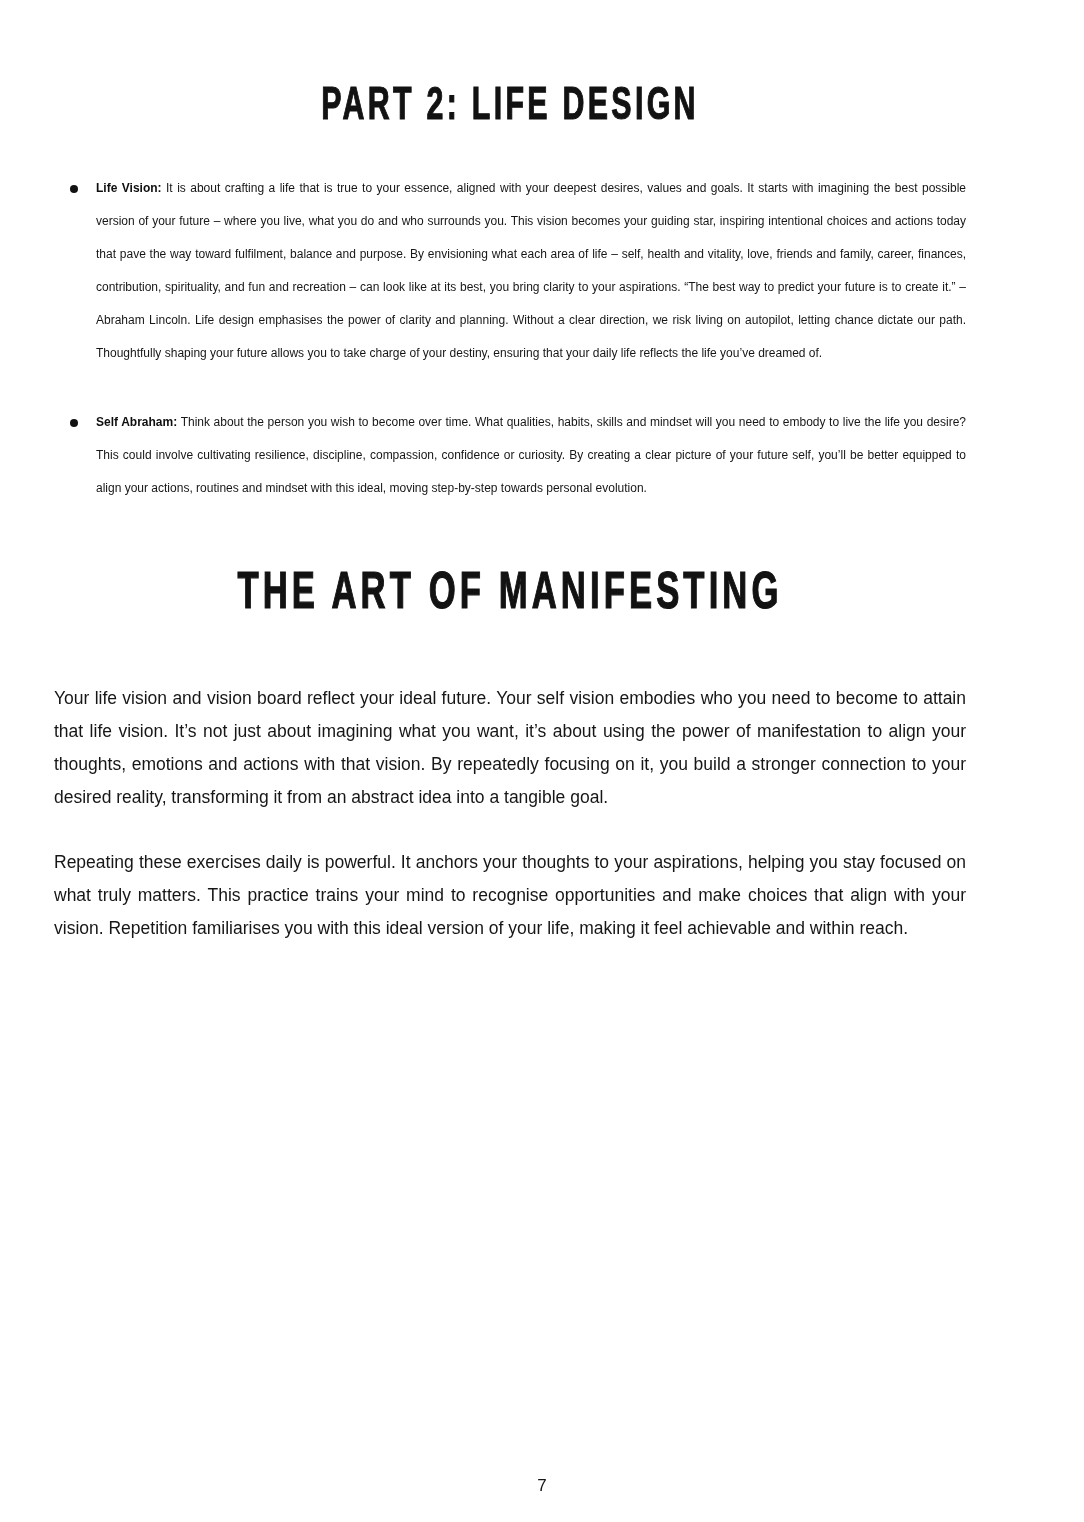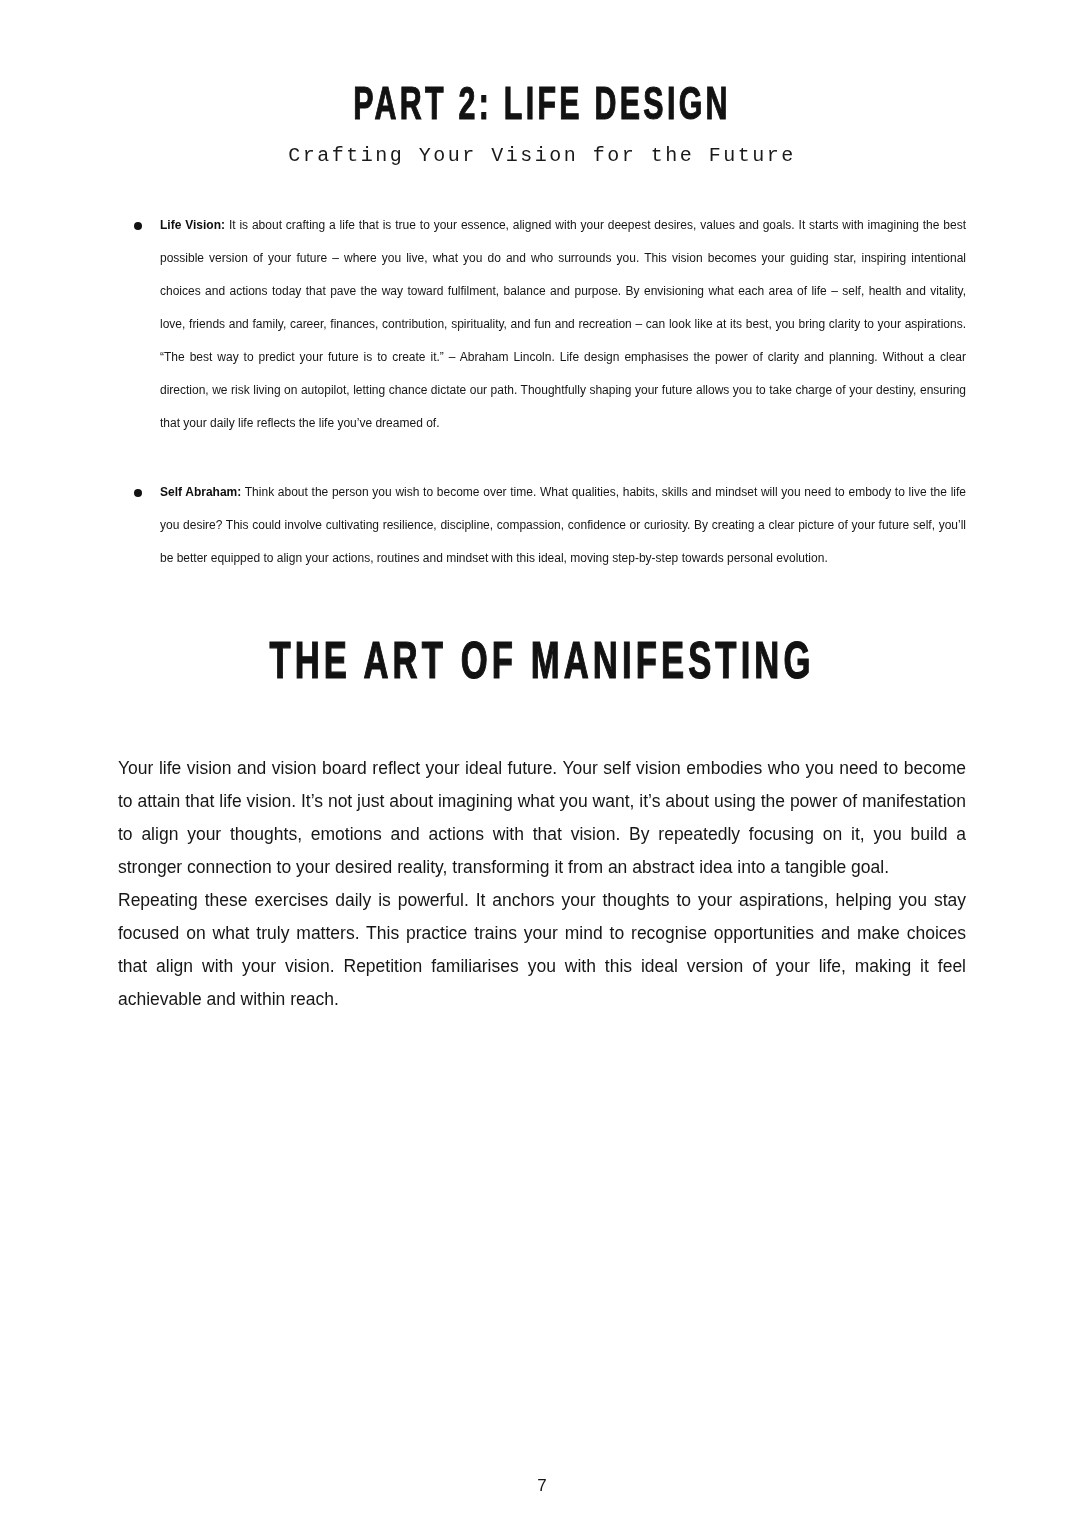--- a/index.html
+++ b/index.html
@@ -8,21 +8,21 @@
     width: 1084px;
     height: 1522px;
     margin: 0 auto;
     position: relative;
     background: #ffffff;
     color: #121212;
     font-family: "Liberation Sans", sans-serif;
     overflow: hidden;
   }
   .content {
-    padding: 76px 118px 0 118px;
+    padding: 76px 118px 0 54px;
   }
   .part-title {
     text-align: center;
     font-size: 46px;
     font-weight: 800;
     letter-spacing: 5px;
     white-space: nowrap;
     transform: scaleX(0.66);
     transform-origin: center;
     -webkit-text-stroke: 1.1px #121212;
@@ -62,20 +62,21 @@
   }
   .bold-label {
     font-weight: 700;
     color: #0e0e0e;
   }
   .para {
     text-align: justify;
     font-size: 17.5px;
     line-height: 33px;
     color: #161616;
+    margin-top: 32px;
   }
   .para.closing {
     margin-top: 22px;
   }
   .section-heading {
     margin-top: 56px;
     text-align: center;
     font-size: 51px;
     font-weight: 800;
     letter-spacing: 6px;
@@ -99,21 +100,20 @@
   }
 </style>
 </head>
 <body>
 
 <div class="page">
   <div class="content">
 
     <h1 class="part-title">PART 2: LIFE DESIGN</h1>
 
-    <div class="subtitle">Crafting Your Vision for the Future</div>
 
     <div class="bullet-list">
 
       <div class="bullet-item">
         <span class="marker"></span>
         <div class="bullet-body">
           <span class="bold-label">Life Vision:</span>
           <span>It is about crafting a life that is true to your essence, aligned with your deepest desires, values and goals. It starts with imagining the best possible version of your future – where you live, what you do and who surrounds you. This vision becomes your guiding star, inspiring intentional choices and actions today that pave the way toward fulfilment, balance and purpose. By envisioning what each area of life – self, health and vitality, love, friends and family, career, finances, contribution, spirituality, and fun and recreation – can look like at its best, you bring clarity to your aspirations. “The best way to predict your future is to create it.” – Abraham Lincoln. Life design emphasises the power of clarity and planning. Without a clear direction, we risk living on autopilot, letting chance dictate our path. Thoughtfully shaping your future allows you to take charge of your destiny, ensuring that your daily life reflects the life you’ve dreamed of.</span>
         </div>
       </div>

